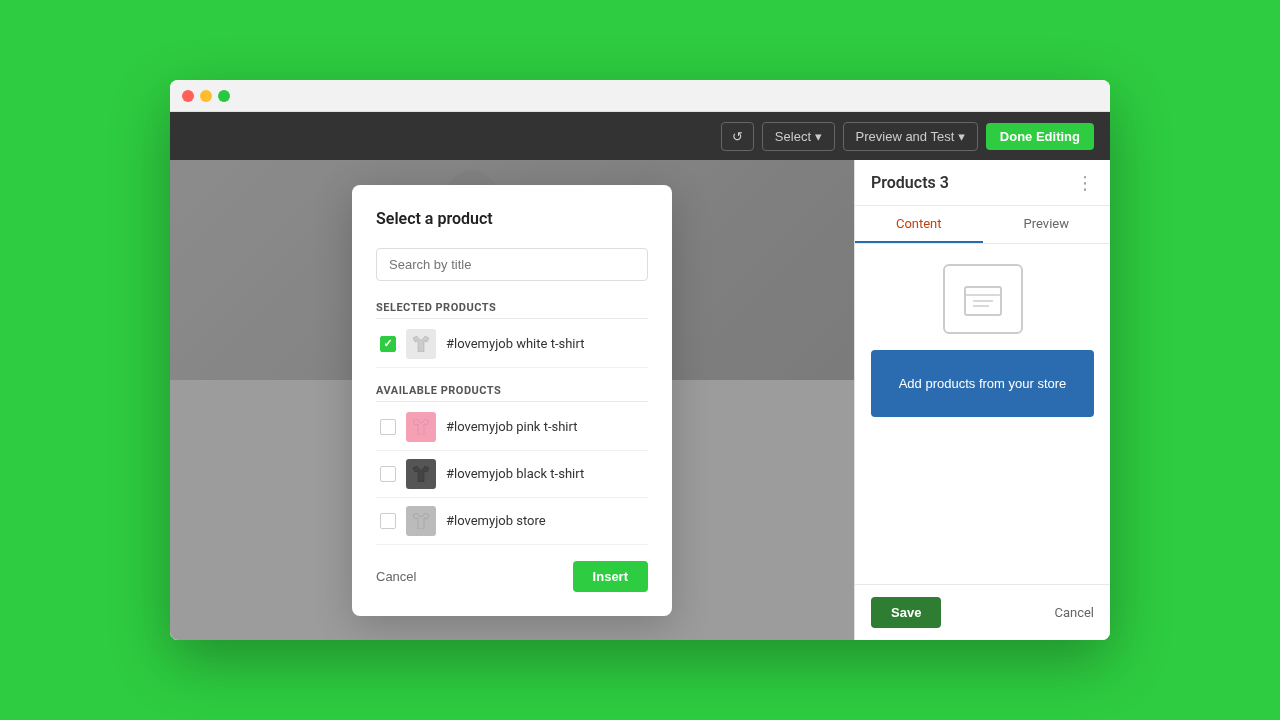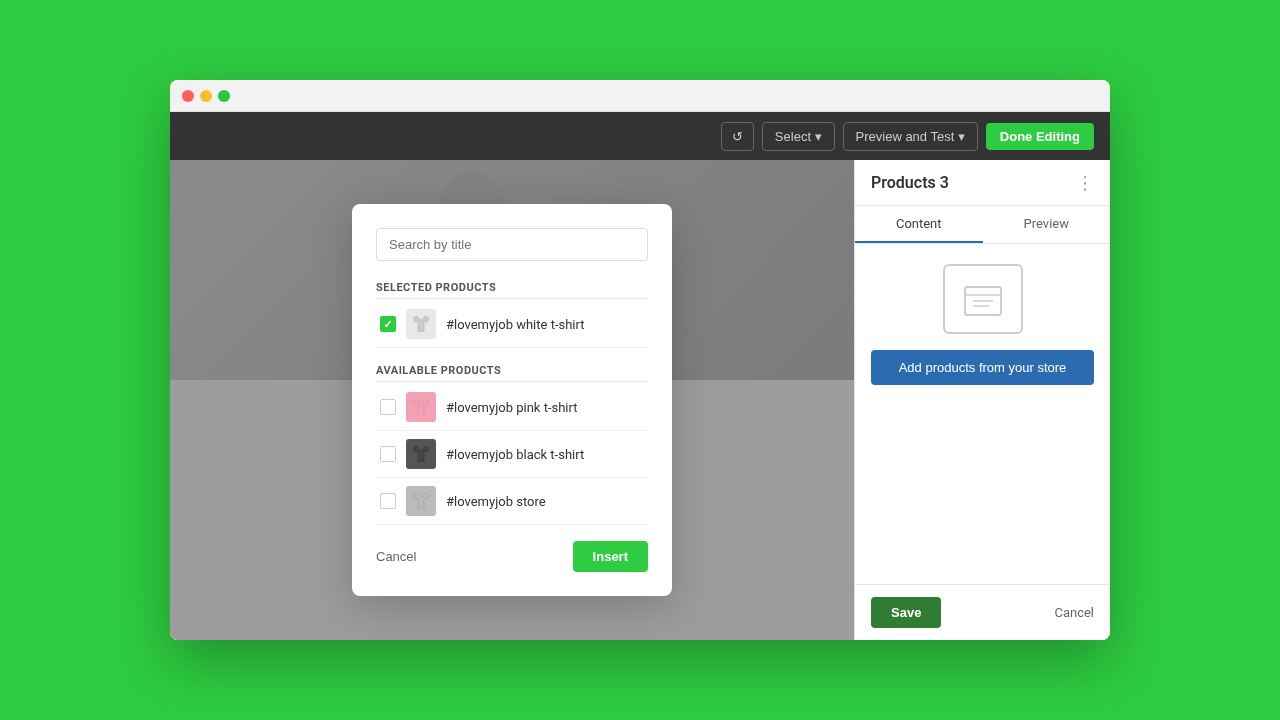--- a/index.html
+++ b/index.html
@@ -164,21 +164,21 @@
     }
     .panel-tab {
       flex: 1;
       padding: 10px;
       text-align: center;
       font-size: 13px;
       cursor: pointer;
       border-bottom: 2px solid transparent;
     }
     .panel-tab.active {
-      color: #404040;
+      color: #c2410c;
       border-bottom-color: #2b6cb0;
     }
     .panel-tab.inactive {
       color: #666;
     }
     .panel-content {
       flex: 1;
       padding: 20px 16px;
       display: flex;
       flex-direction: column;
@@ -194,21 +194,21 @@
       align-items: center;
       justify-content: center;
       color: #bbb;
       font-size: 32px;
     }
     .add-products-btn {
       background: #2b6cb0;
       color: #fff;
       border: none;
       border-radius: 4px;
-      padding: 10px 16px;
+      padding: 26px 16px;
       font-size: 13px;
       cursor: pointer;
       width: 100%;
       text-align: center;
     }
     .panel-footer {
       padding: 12px 16px;
       border-top: 1px solid #e8e8e8;
       display: flex;
       align-items: center;
@@ -390,20 +390,21 @@
                 <path d="M5 8 L15 2 Q22 10 30 10 Q38 10 45 2 L55 8 L50 20 L42 16 L42 53 L18 53 L18 16 L10 20 Z" stroke="#aaa" stroke-width="2" fill="none"></path>
               </svg>
             </div>
             <span>Click here to grab a</span>
           </div>
         </div>
       </div>
 
       <div class="modal-overlay">
         <div class="modal">
+          <div class="modal-title">Select a product</div>
 
           <input class="search-input" type="text" placeholder="Search by title" style="">
 
           
           <div class="product-section-label">SELECTED PRODUCTS</div>
           <div class="product-list">
             <div class="product-item">
               <div class="product-checkbox checked"></div>
               <div class="product-thumb white-shirt">
                 <svg width="18" height="16" viewBox="0 0 18 16" fill="none">

